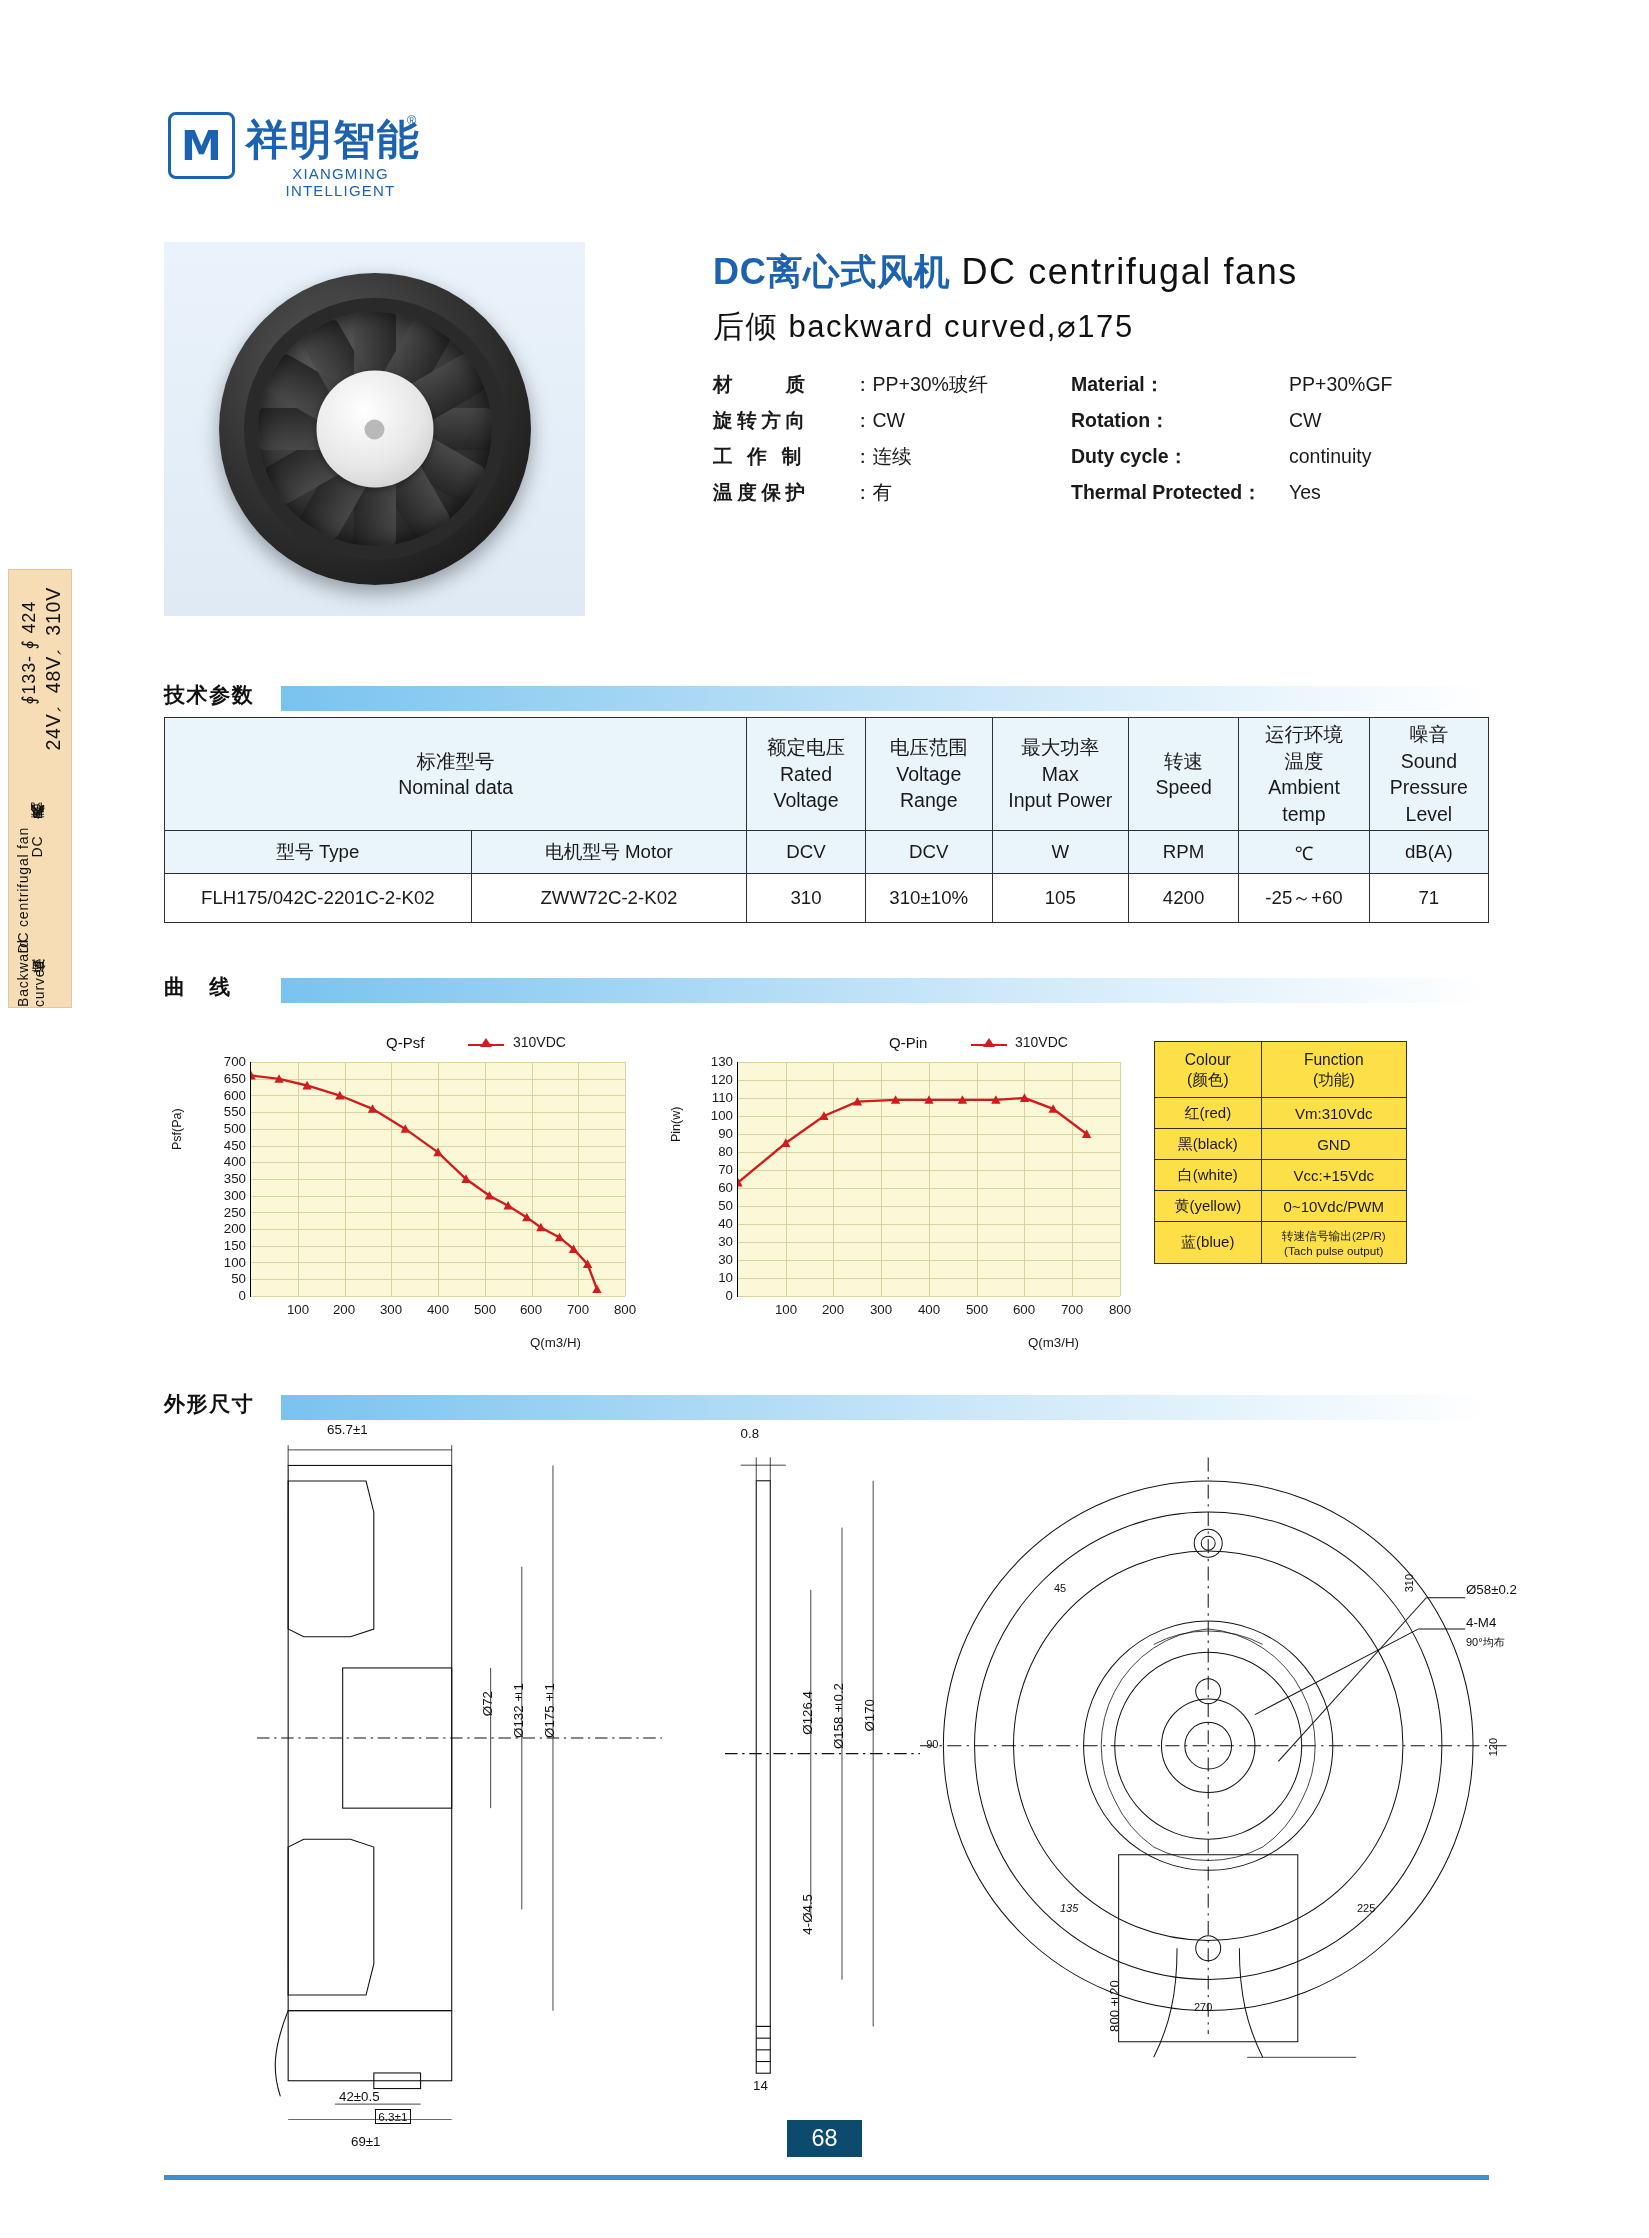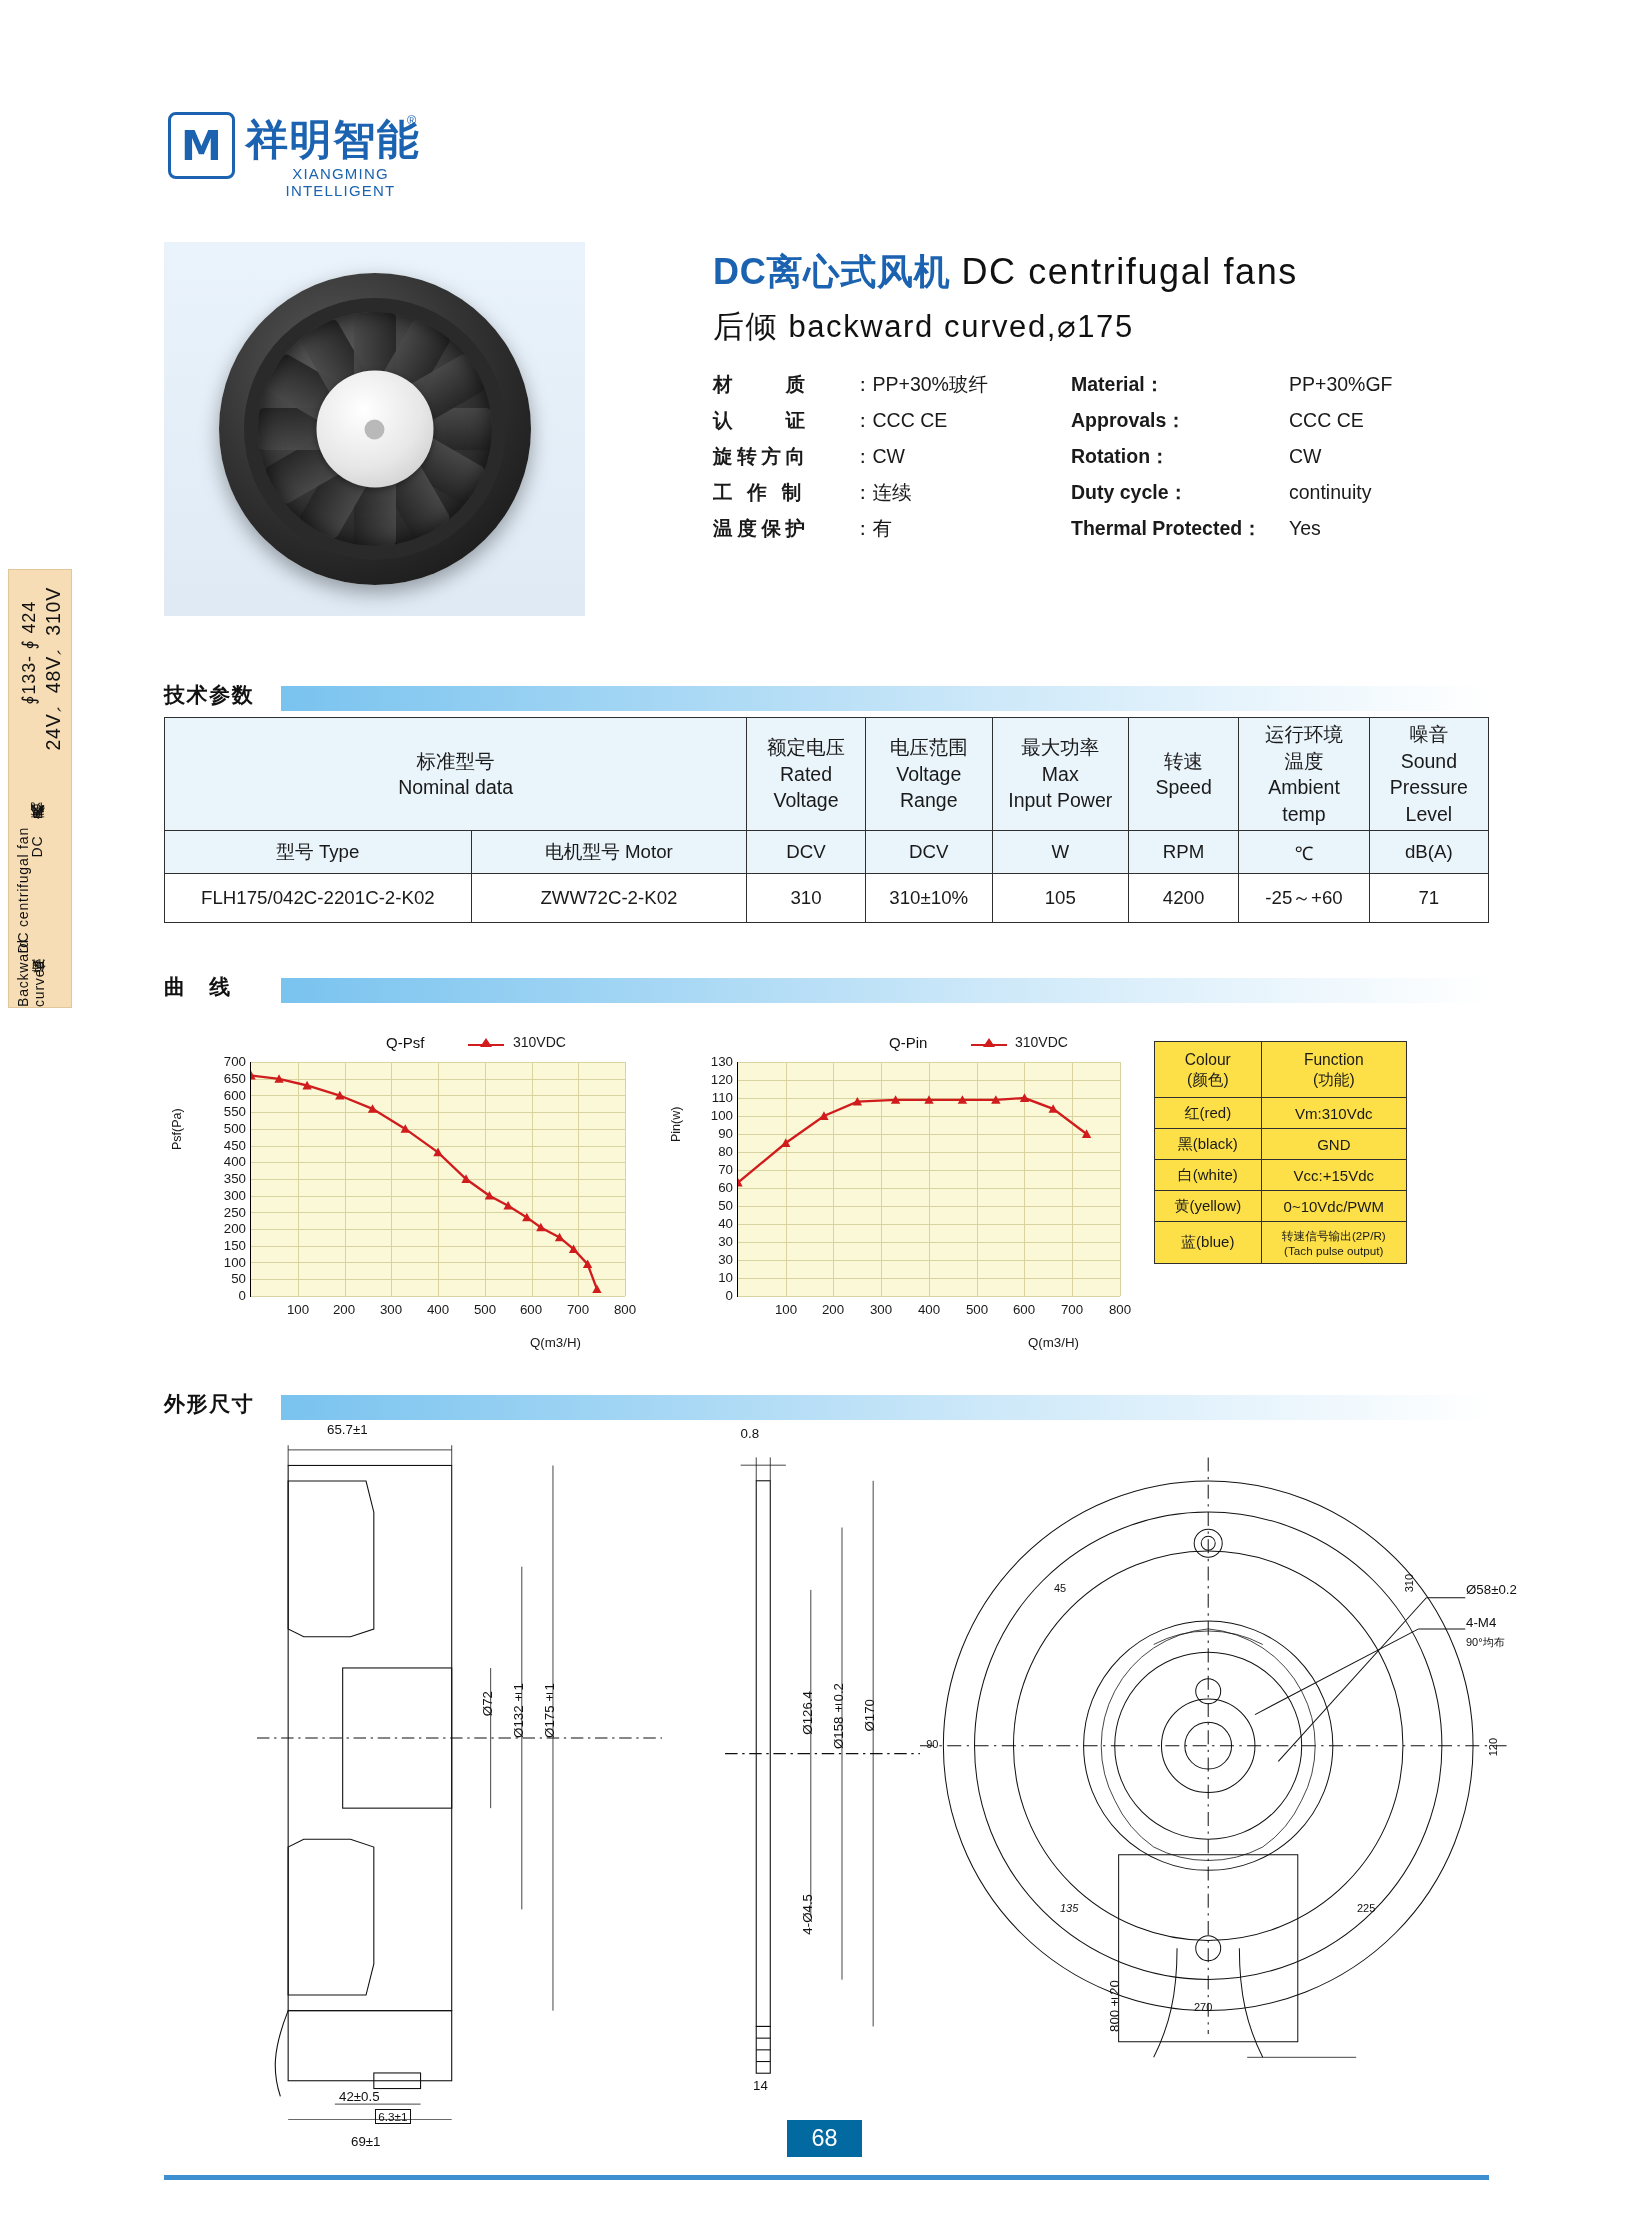--- a/index.html
+++ b/index.html
@@ -73,21 +73,21 @@
   table.cftbl{position:absolute;left:1154px;top:1041px;width:253px;border-collapse:collapse;font-size:15px;background:#fde047;}
   table.cftbl td{border:0.8px solid #2f2f2f;text-align:center;padding:5.5px 2.3px;}
   table.cftbl .hd{height:44px;line-height:20px;font-size:15.6px;}
 
   
   .draw{position:absolute;}
   .dim{position:absolute;font-size:13.3px;color:#111;}
   .dimv{position:absolute;font-size:13.3px;color:#111;writing-mode:vertical-rl;transform:rotate(180deg);}
 
   
-  .pagenum{position:absolute;left:787px;top:2120px;width:75px;height:37px;background:#0369a1;color:#fff;font-size:23.4px;display:flex;align-items:center;justify-content:center;}
+  .pagenum{position:absolute;left:787px;top:2120px;width:75px;height:37px;background:#0c4a6e;color:#fff;font-size:23.4px;display:flex;align-items:center;justify-content:center;}
   .footline{position:absolute;left:164px;top:2175px;width:1325px;height:4.7px;background:#3d8fd0;}
 </style>
 </head>
 <body>
 
 <div class="page">
 
   <div class="side-tab">
     <div class="vtext v1">24V、48V、310V</div>
     <div class="vtext v2">∮133- ∮ 424</div>
@@ -134,26 +134,20 @@
     <span class="en">DC centrifugal fans</span>
   </div>
   <div class="title2">后倾  backward curved,⌀175</div>
 
   <div class="specs">
     <div class="spec-row">
       <div class="spec-cn-k">材　　质</div>
       <div class="spec-cn-v">：<span>PP+30%玻纤</span></div>
       <div class="spec-en-k"><span>Material</span>：</div>
       <div class="spec-en-v">PP+30%GF</div>
-    </div>
-    <div class="spec-row">
-      <div class="spec-cn-k">认　　证</div>
-      <div class="spec-cn-v">：<span>CCC CE</span></div>
-      <div class="spec-en-k"><span>Approvals</span>：</div>
-      <div class="spec-en-v">CCC CE</div>
     </div>
     <div class="spec-row">
       <div class="spec-cn-k">旋转方向</div>
       <div class="spec-cn-v">：<span>CW</span></div>
       <div class="spec-en-k"><span>Rotation</span>：</div>
       <div class="spec-en-v">CW</div>
     </div>
     <div class="spec-row">
       <div class="spec-cn-k">工 作 制</div>
       <div class="spec-cn-v">：<span>连续</span></div>

